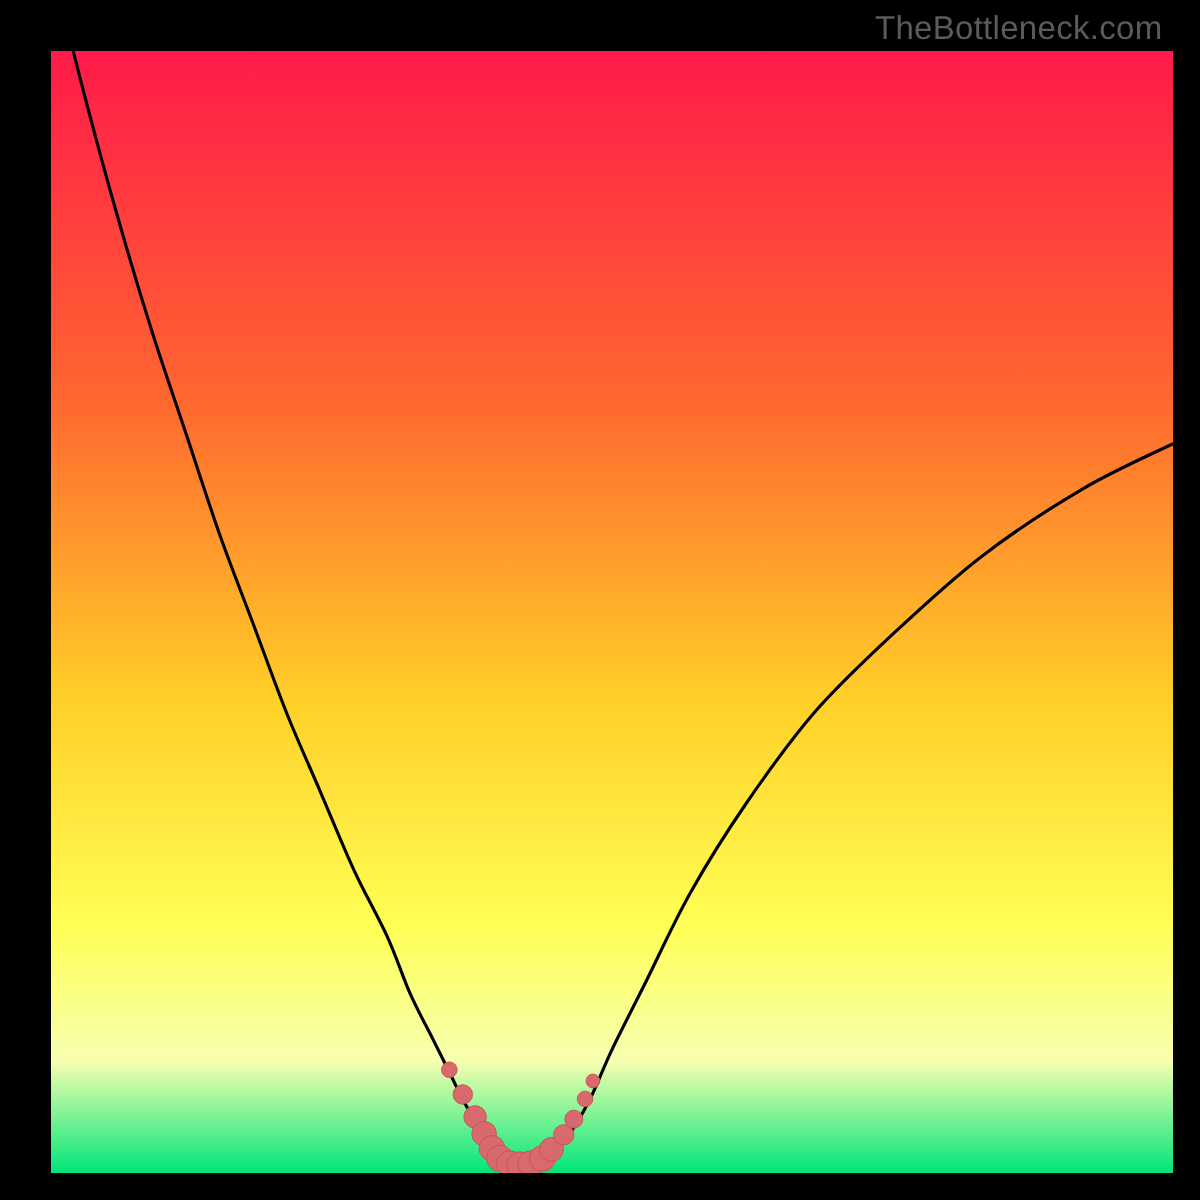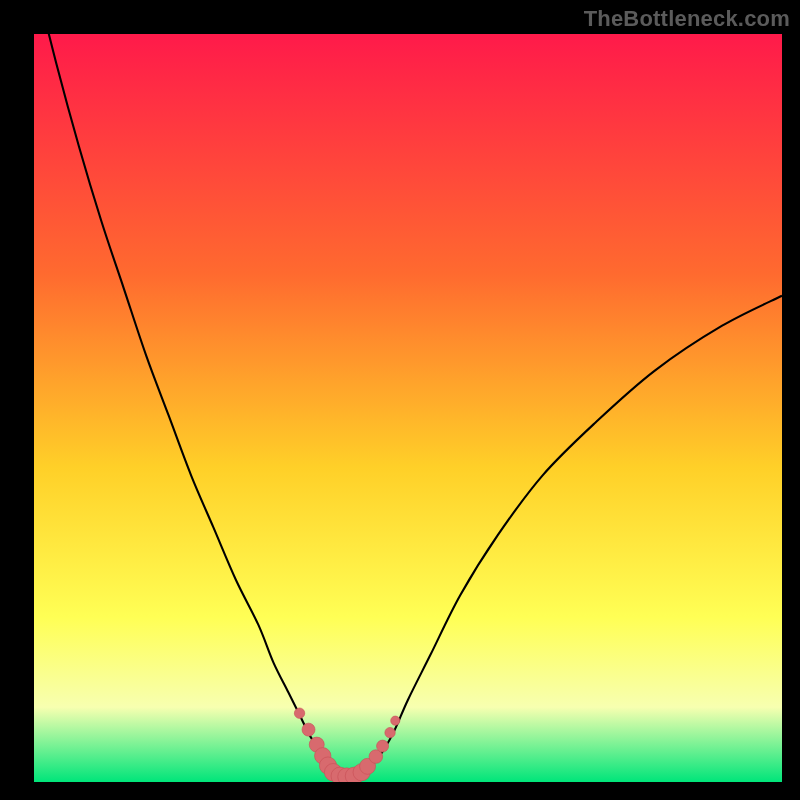--- a/index.html
+++ b/index.html
@@ -20,24 +20,24 @@
     position: absolute;
     left: 34px;
     top: 34px;
     width: 748px;
     height: 748px;
     overflow: hidden;
   }
   .watermark {
     position: absolute;
     top: 6px;
-    right: 10px;
+    right: 25px;
     color: #5b5b5b;
     font-size: 22px;
-    font-weight: 700;
+    font-weight: 400;
     letter-spacing: 0.2px;
     pointer-events: none;
   }
   svg { display: block; }
 </style>
 </head>
 <body>
 
 <div class="frame">
 

